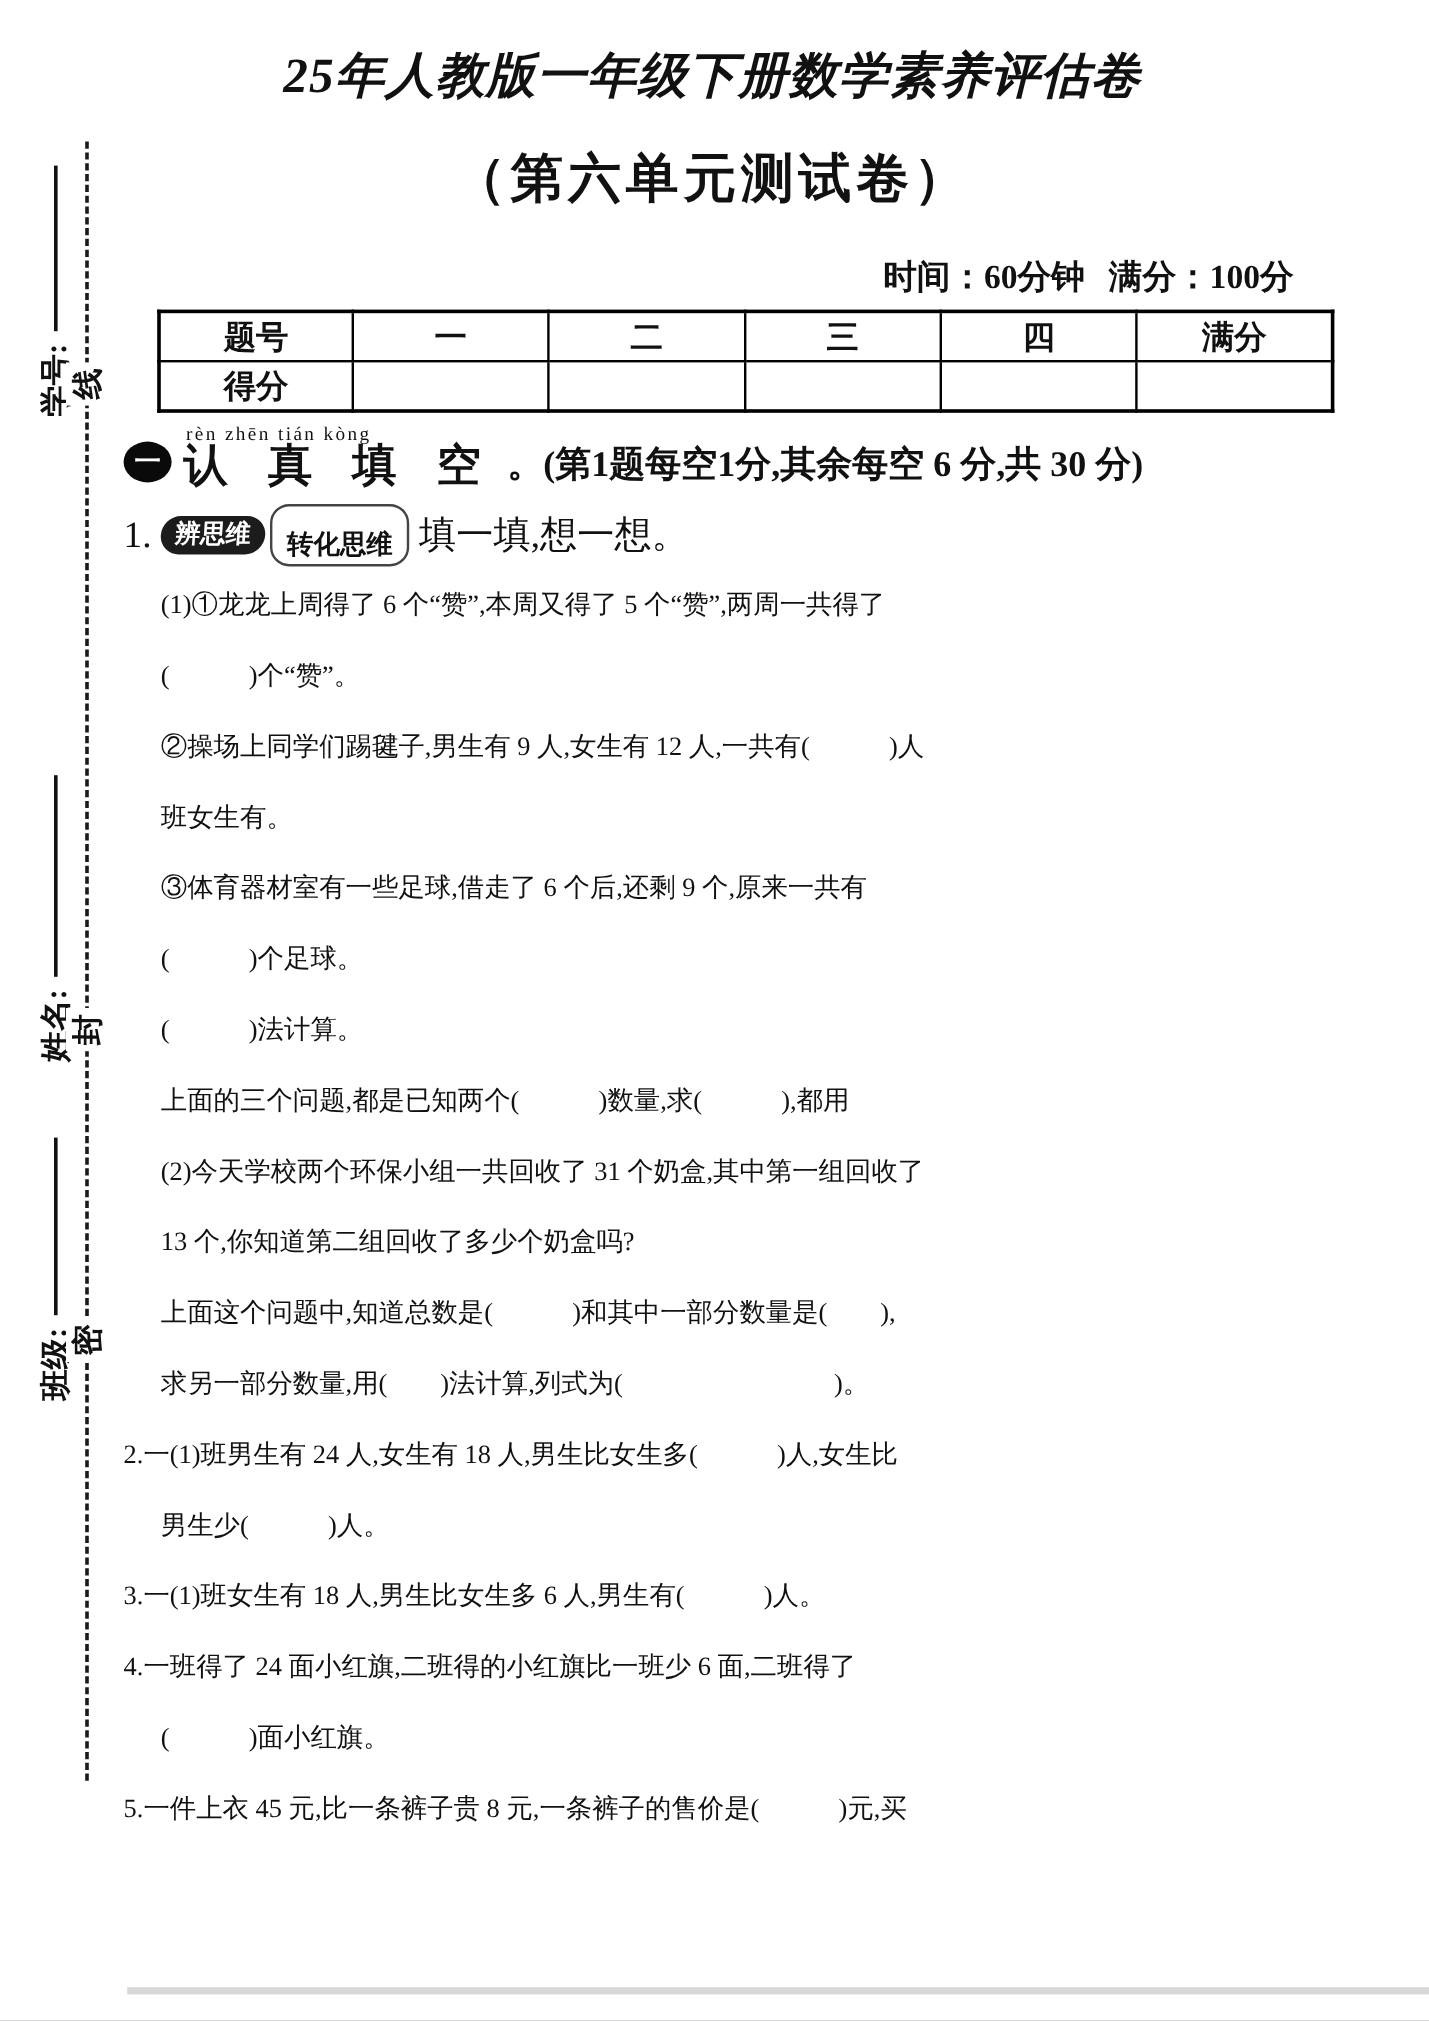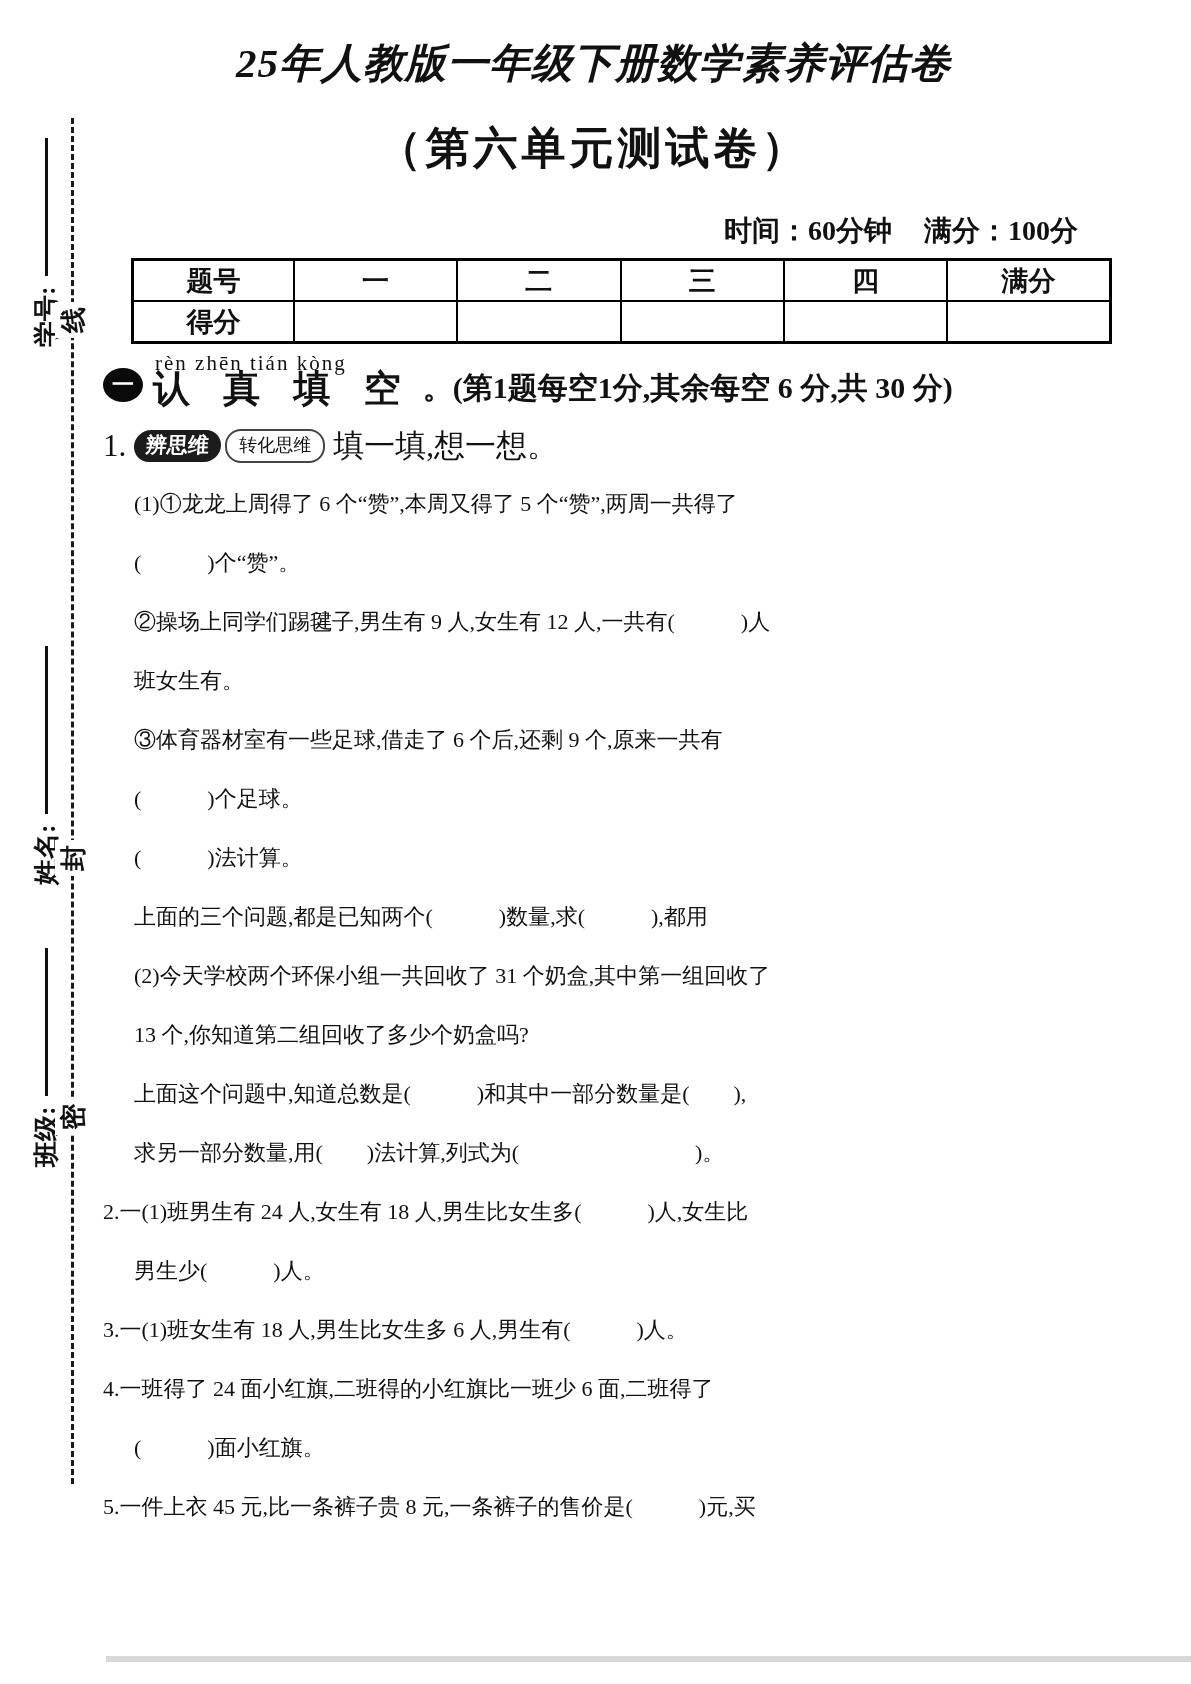--- a/index.html
+++ b/index.html
@@ -47,21 +47,21 @@
   .title {
     margin:36px 0 0; text-align:center;
     font-size:41px; font-weight:900; letter-spacing:1px;font-style:italic;
   }
   .subtitle {
     margin:28px 0 0; text-align:center;
     font-size:44px; font-weight:900; letter-spacing:4px;
   }
   .meta {
     margin:34px 6px 8px 0;
-    display:flex; justify-content:flex-end; gap:32px;
+    display:flex; justify-content:flex-end; gap:20px;
     font-size:28px; font-weight:700;
   }
 
   table.score-table {
     width:100%; border-collapse:collapse; table-layout:fixed;
     border:3px solid #000; font-size:27px; font-weight:700;margin-left:28px;
   }
   table.score-table th, table.score-table td {
     border:2px solid #000; height:39px; text-align:center; vertical-align:middle;
     font-weight:700; padding:0;
@@ -71,37 +71,37 @@
   .section-header {
     margin-top:10px; display:flex; align-items:flex-end; gap:10px;
   }
   .num-badge {
     flex:0 0 auto; width:40px; height:34px; margin-bottom:4px;
     background:#0a0a0a; color:#fff; border-radius:50%;
     display:flex; align-items:center; justify-content:center;
     font-size:22px; font-weight:700;
   }
   .sec-wrap { display:flex; flex-direction:column; }
-  .pinyin { font-size:21px; font-weight:400; letter-spacing:2px; padding-left:2px; line-height:18px; }
+  .pinyin { font-size:16px; font-weight:400; letter-spacing:2px; padding-left:2px; line-height:18px; }
   .sec-title { font-size:37px; font-weight:700; letter-spacing:12px; line-height:34px; }
   .sec-suffix { font-size:30px; font-weight:700; padding-bottom:1px; line-height:34px; }
 
   .q1-head {
     margin-top:16px; height:48px;
     display:flex; align-items:center; gap:8px;
     font-size:31px;
   }
   .badge-dark {
     background:#1c1c1c; color:#fff; border-radius:16px;
     padding:3px 12px 5px; font-size:21px; font-weight:700;
     transform:skewX(-4deg); line-height:24px;
   }
   .badge-light {
     border:2px solid #444; border-radius:16px; background:#fff;
-    padding:2px 12px 4px; font-size:18px; font-weight:400;
+    padding:20px 12px 4px; font-size:22px; font-weight:700;
     margin-left:-4px; line-height:24px;
   }
 
   .lines { margin-top:4px; }
   .line {
     height:59px; font-size:22px; white-space:pre;
     display:flex; align-items:center;
   }
   .line.indent { padding-left:31px; }
 

